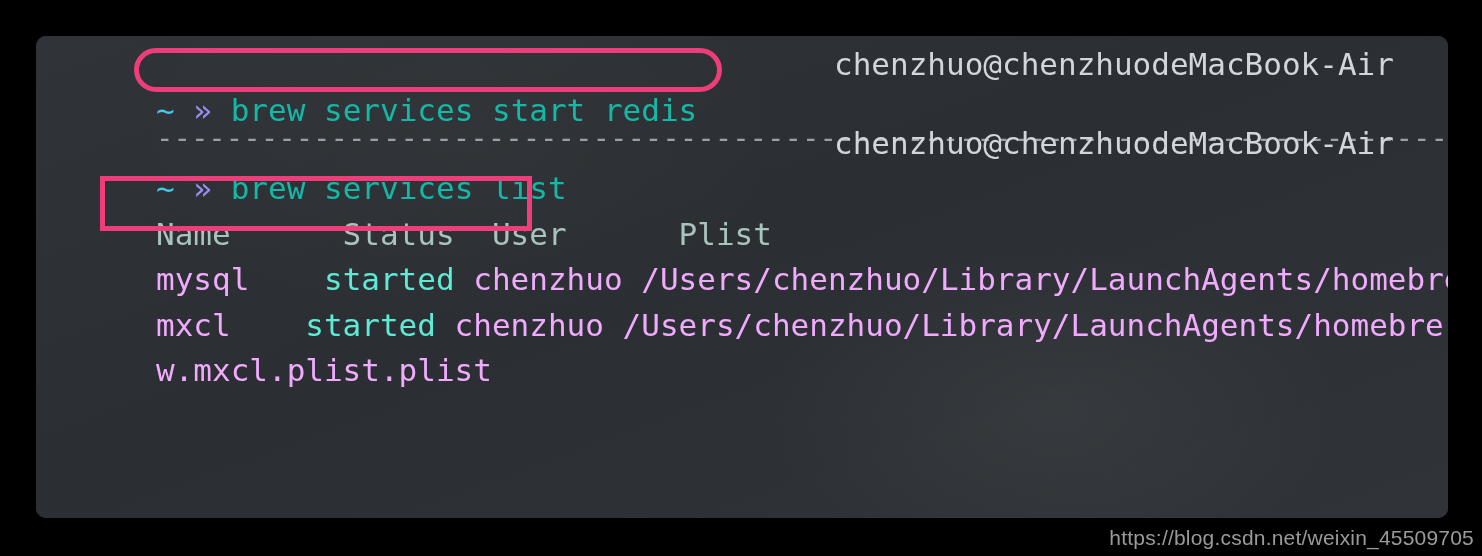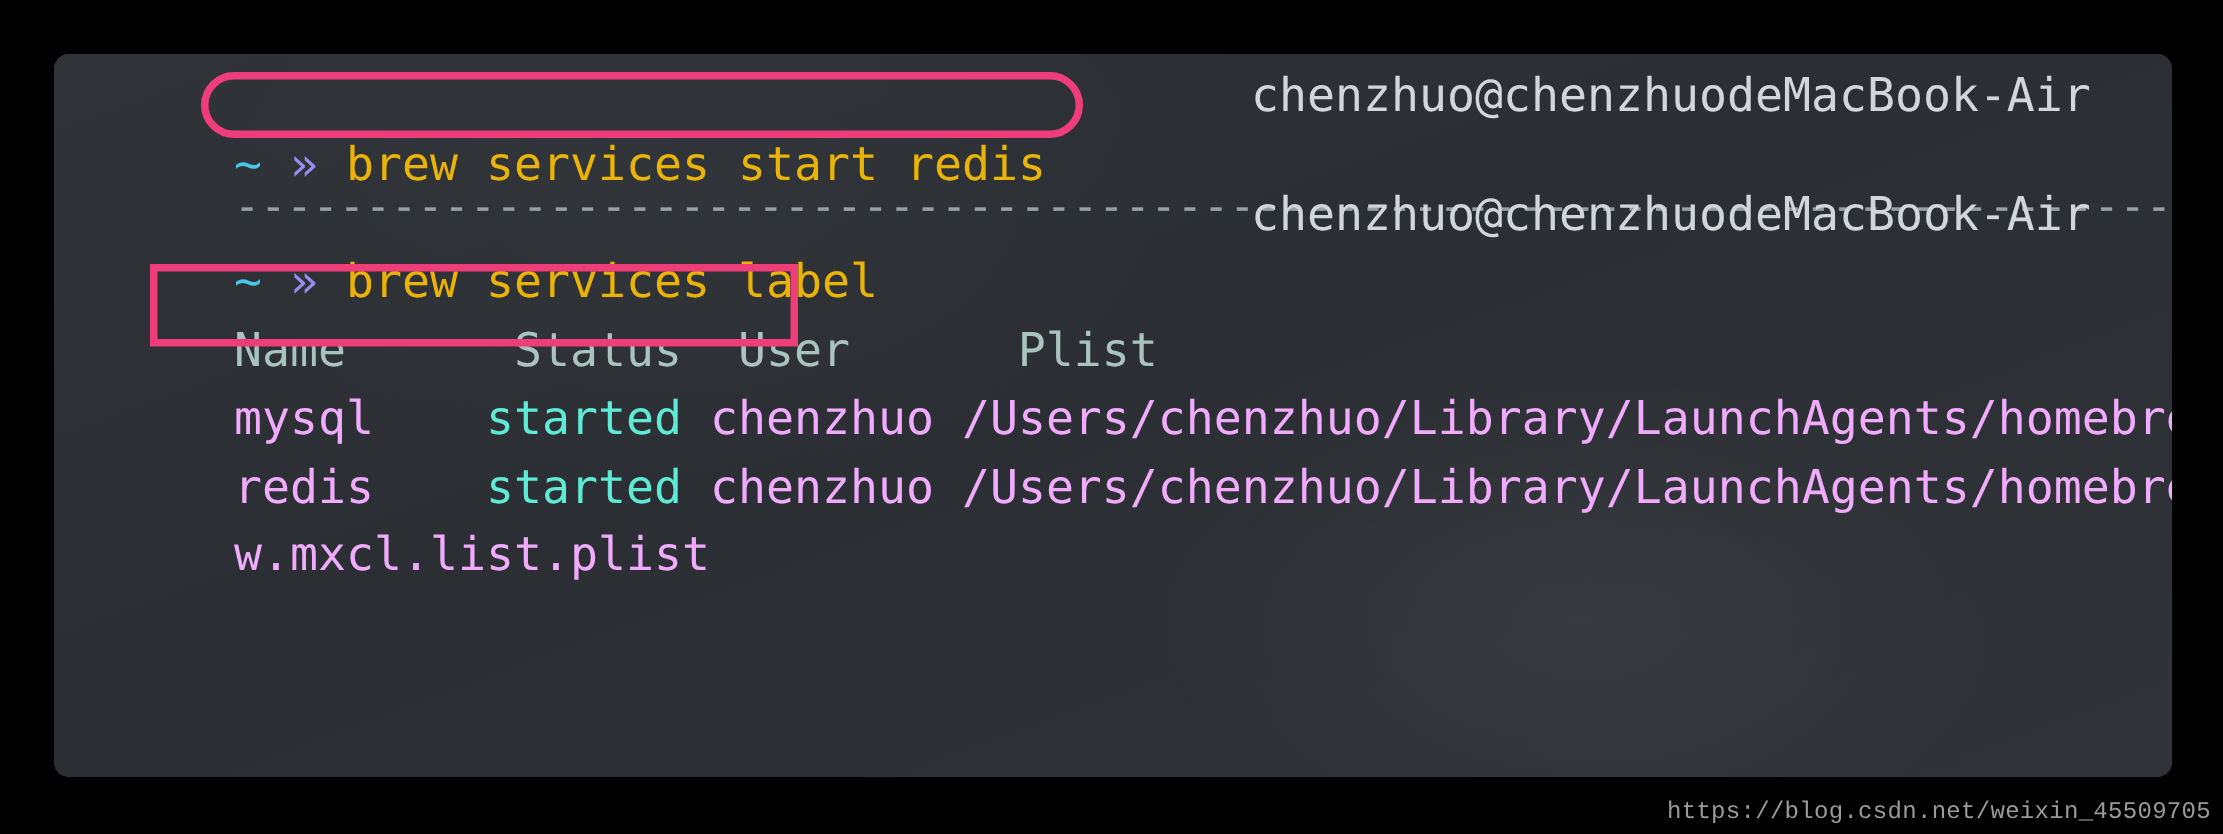--- a/index.html
+++ b/index.html
@@ -52,21 +52,21 @@
     font-size: 31px;
     letter-spacing: 0px;
     color: #b6c0cd;
   }
 
   .seg { white-space: pre; }
 
   .tilde  { color: #46c7e8; }
   .chevron{ color: #9a8cf0; }
   .arrow  { color: #9a8cf0; }
-  .cmd    { color: #eab308; }
+  .cmd    { color: #14b8a6; }
   .host   { color: #d2d6da; }
   .msg    { color: #a9c3bd; }
   .header { color: #a9c3bd; }
   .started{ color: #5eead4; }
   .path   { color: #f0abfc; }
   .dashes {
     color: #9aa0a6;
     font-size: 29px;
     letter-spacing: 0px;
   }
@@ -107,58 +107,58 @@
     z-index: 5;
     pointer-events: none;
   }
 
   
   #watermark {
     position: absolute;
     right: 8px;
     bottom: 6px;
     color: #9a9a9a;
-    font-size: 16px;
-    font-family: Liberation Mono, monospace;
+    font-size: 21px;
+    font-family: Liberation Sans, sans-serif;
     letter-spacing: 0.2px;
   }
 </style>
 </head>
 <body>
 
 <div id="terminal-window">
   <div id="terminal-body">
 
     <div class="line">
       <span class="seg tilde">~</span><span class="seg"> </span><span class="seg chevron">»</span><span class="seg"> </span><span class="seg cmd">brew services start redis</span><span class="row-right host">chenzhuo@chenzhuodeMacBook-Air</span>
     </div>
 
 
     <div class="line sep">
       <span class="seg dashes">------------------------------------------------------------------------------</span>
     </div>
 
     <div class="line">
-      <span class="seg tilde">~</span><span class="seg"> </span><span class="seg chevron">»</span><span class="seg"> </span><span class="seg cmd">brew services label</span><span class="row-right host">chenzhuo@chenzhuodeMacBook-Air</span>
+      <span class="seg tilde">~</span><span class="seg"> </span><span class="seg chevron">»</span><span class="seg"> </span><span class="seg cmd">brew services list</span><span class="row-right host">chenzhuo@chenzhuodeMacBook-Air</span>
     </div>
 
     <div class="line">
       <span class="seg header">Name      Status  User      Plist</span>
     </div>
 
     <div class="line">
       <span class="seg path">mysql    </span><span class="seg started">started</span><span class="seg path"> chenzhuo /Users/chenzhuo/Library/LaunchAgents/homebre</span>
     </div>
 
 
     <div class="line">
-      <span class="seg path">redis    </span><span class="seg started">started</span><span class="seg path"> chenzhuo /Users/chenzhuo/Library/LaunchAgents/homebre</span>
+      <span class="seg path">mxcl    </span><span class="seg started">started</span><span class="seg path"> chenzhuo /Users/chenzhuo/Library/LaunchAgents/homebre</span>
     </div>
     <div class="line">
-      <span class="seg path">w.mxcl.list.plist</span>
+      <span class="seg path">w.mxcl.plist.plist</span>
     </div>
 
   </div>
 
   <div id="highlight-oval"></div>
   <div id="highlight-rect"></div>
 </div>
 
 <div id="watermark">https://blog.csdn.net/weixin_45509705</div>
 

